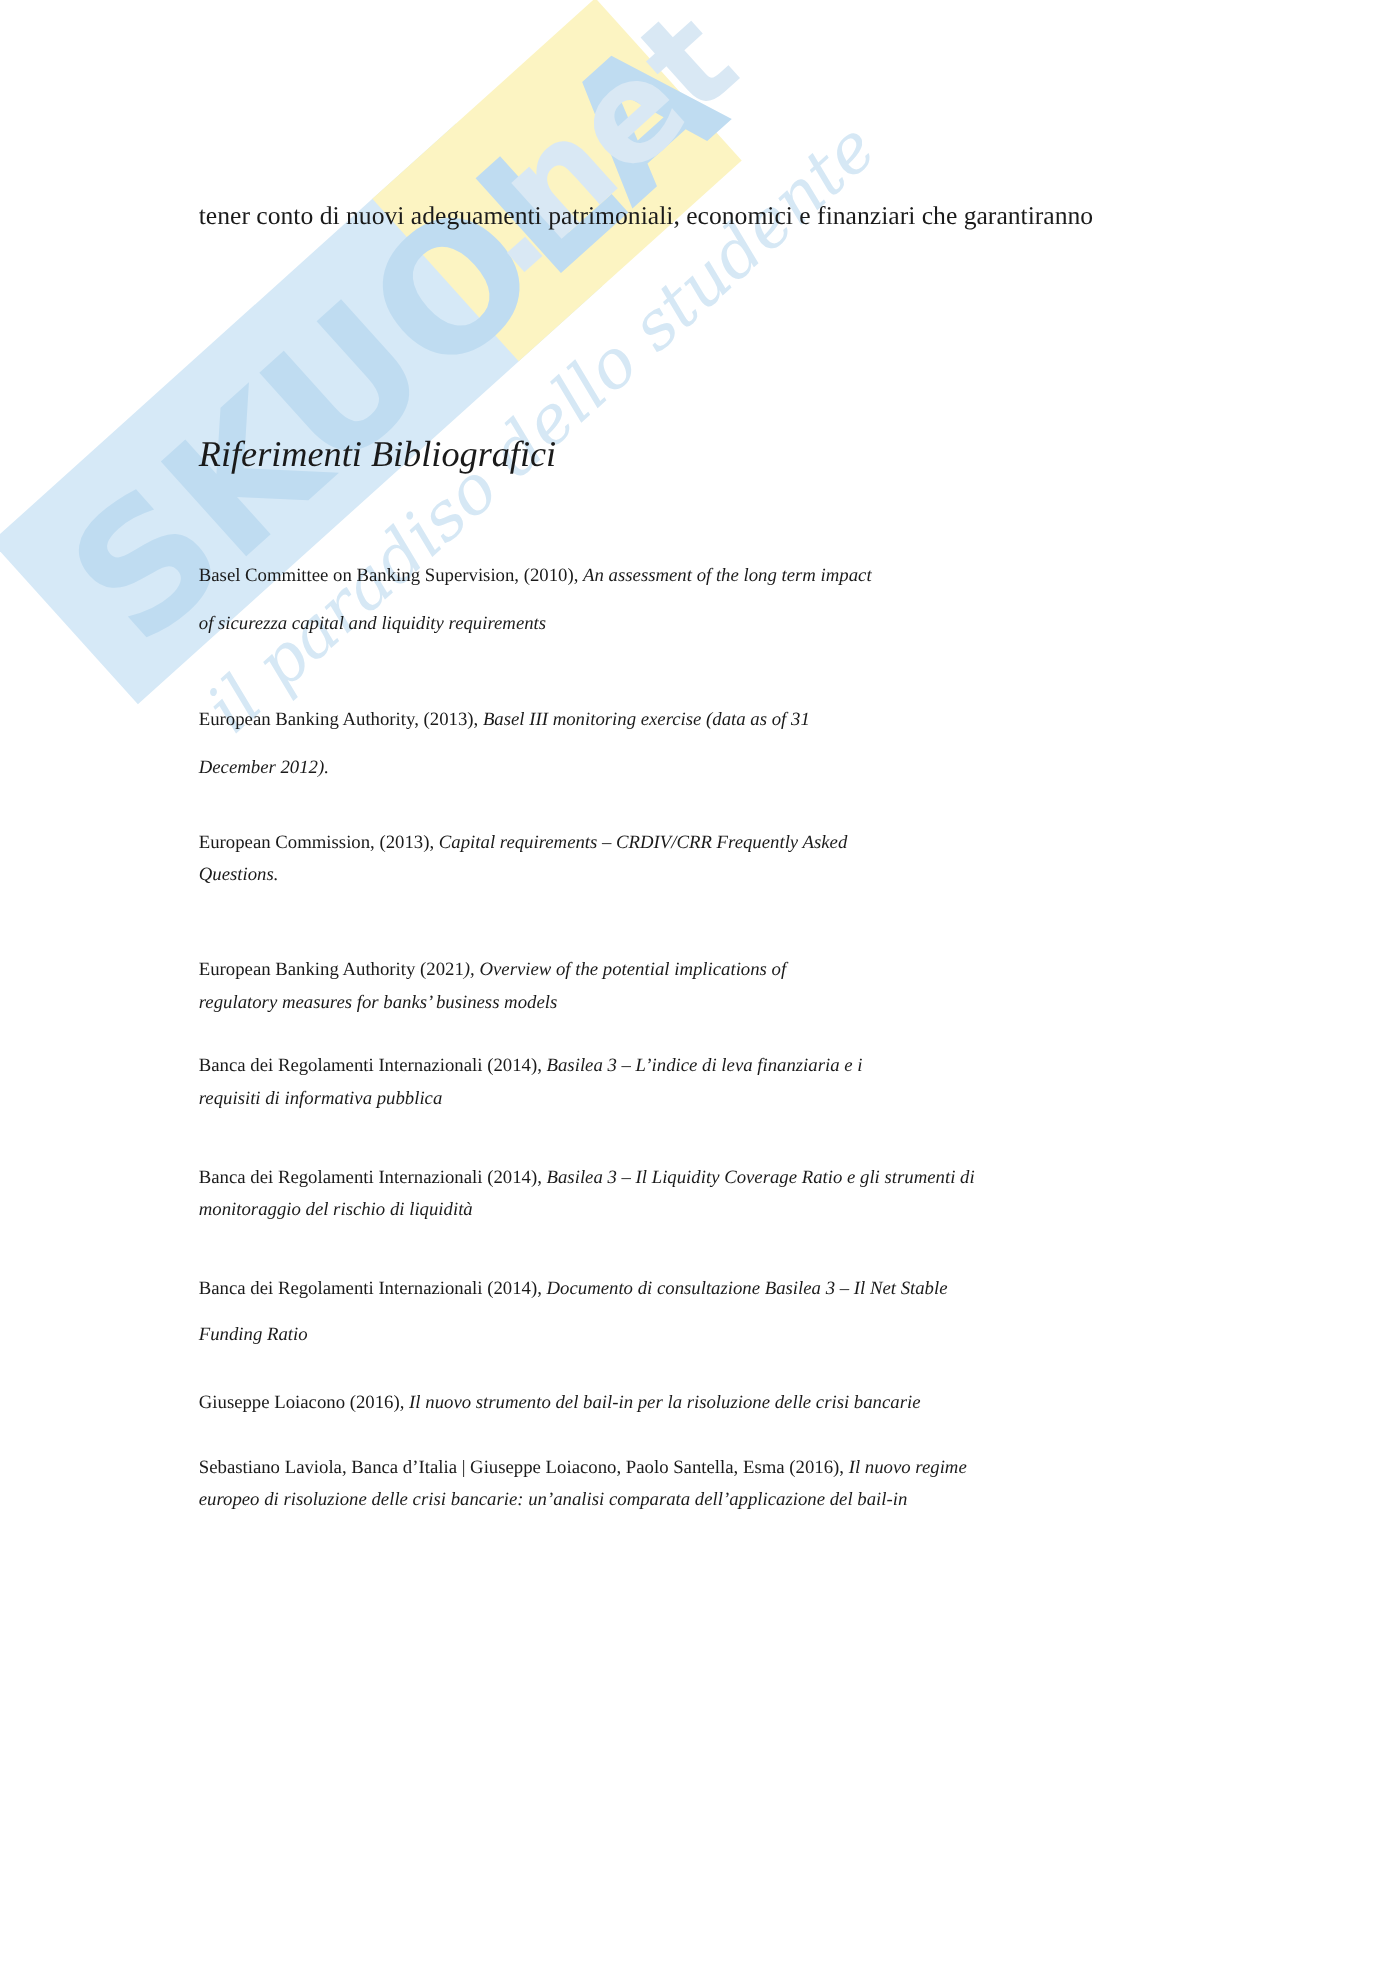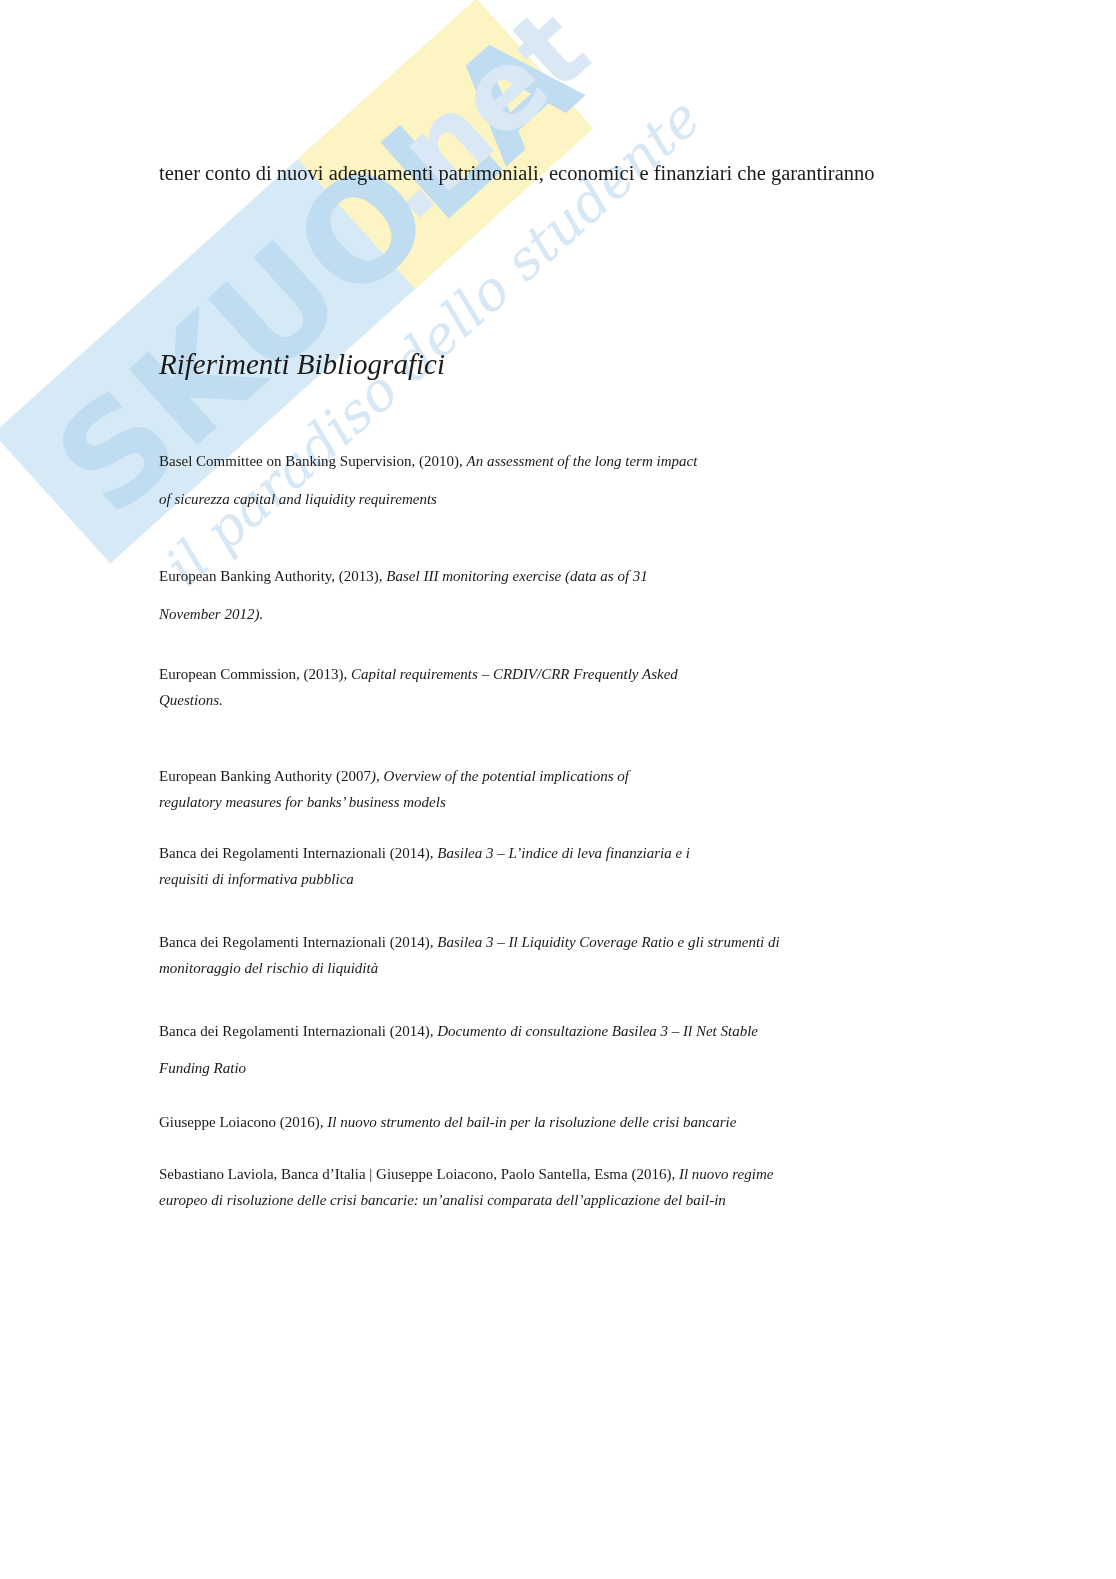--- a/index.html
+++ b/index.html
@@ -36,30 +36,30 @@
 
   <h2 class="heading">Riferimenti Bibliografici</h2>
 
   <div class="ref" style="top:442px; line-height:38px;">
     <div><span>Basel Committee on Banking Supervision, (2010), </span><i>An assessment of the long term impact</i></div>
     <div><i>of sicurezza capital and liquidity requirements</i></div>
   </div>
 
   <div class="ref" style="top:557px; line-height:38px;">
     <div><span>European Banking Authority, (2013), </span><i>Basel III monitoring exercise (data as of 31</i></div>
-    <div><i>November 2012).</i></div>
+    <div><i>December 2012).</i></div>
   </div>
 
   <div class="ref" style="top:661px; line-height:26px;">
     <div><span>European Commission, (2013), </span><i>Capital requirements – CRDIV/CRR Frequently Asked</i></div>
     <div><i>Questions.</i></div>
   </div>
 
   <div class="ref" style="top:763px; line-height:26px;">
-    <div><span>European  Banking Authority  (2007</span><i>), Overview of the potential implications of</i></div>
+    <div><span>European  Banking Authority  (2021</span><i>), Overview of the potential implications of</i></div>
     <div><i>regulatory measures for banks’ business models</i></div>
   </div>
 
   <div class="ref" style="top:840px; line-height:26px;">
     <div><span>Banca dei Regolamenti Internazionali (2014), </span><i>Basilea 3 – L’indice di leva finanziaria e i</i></div>
     <div><i>requisiti di informativa pubblica</i></div>
   </div>
 
   <div class="ref" style="top:929px; line-height:26px; white-space:nowrap;">
     <div><span>Banca dei Regolamenti Internazionali (2014), </span><i>Basilea 3 – Il Liquidity Coverage Ratio e gli strumenti di</i></div>

